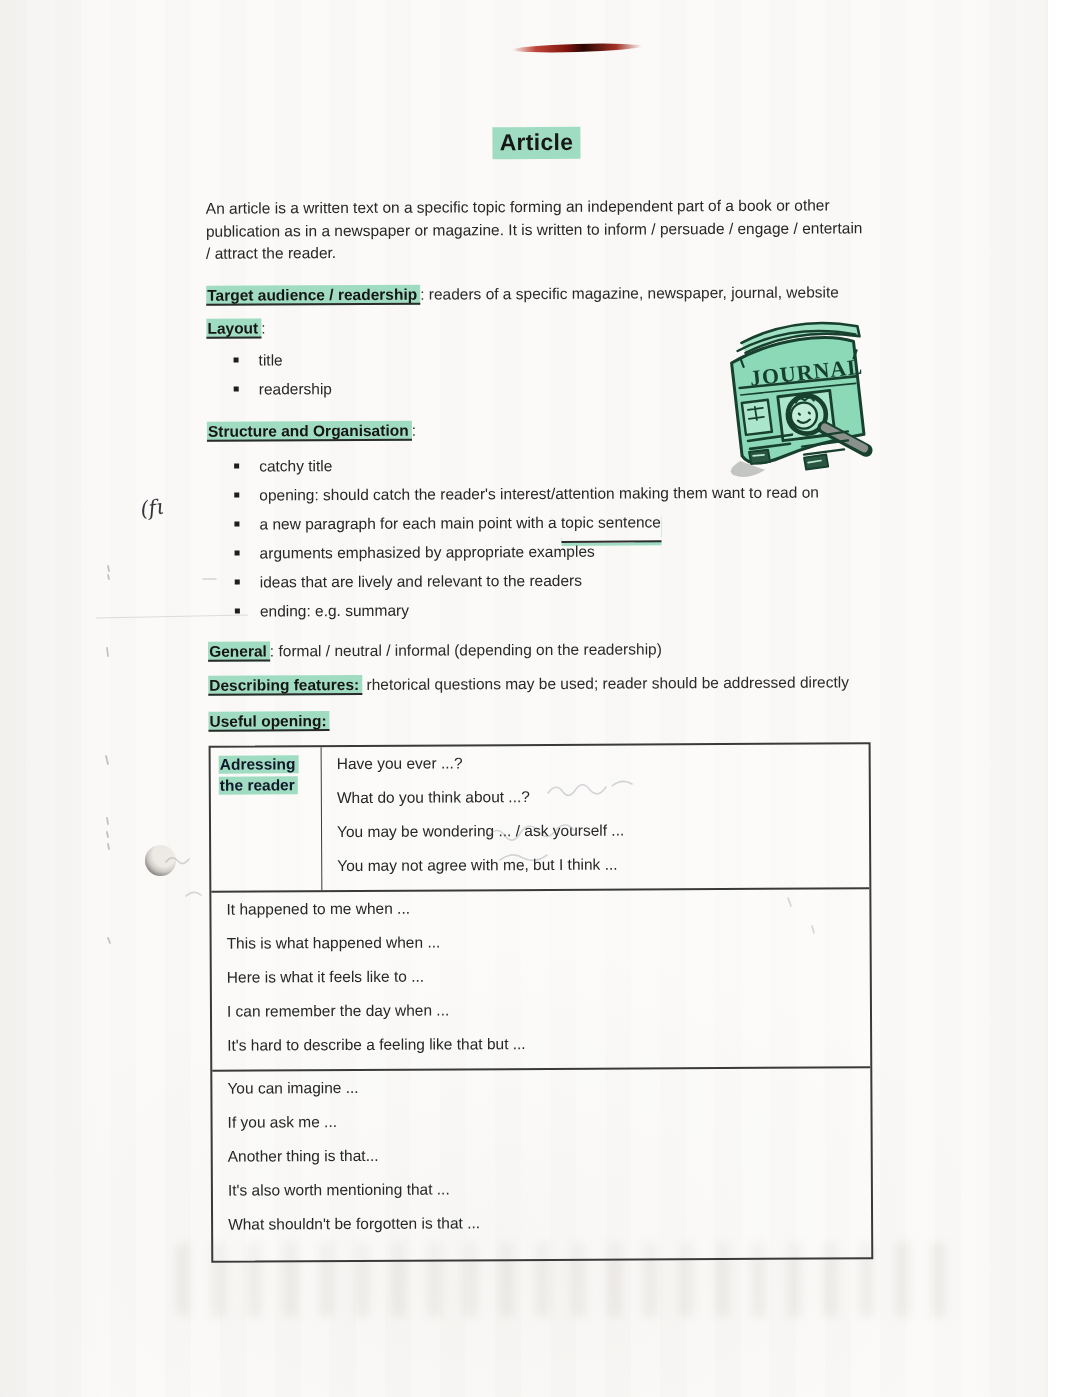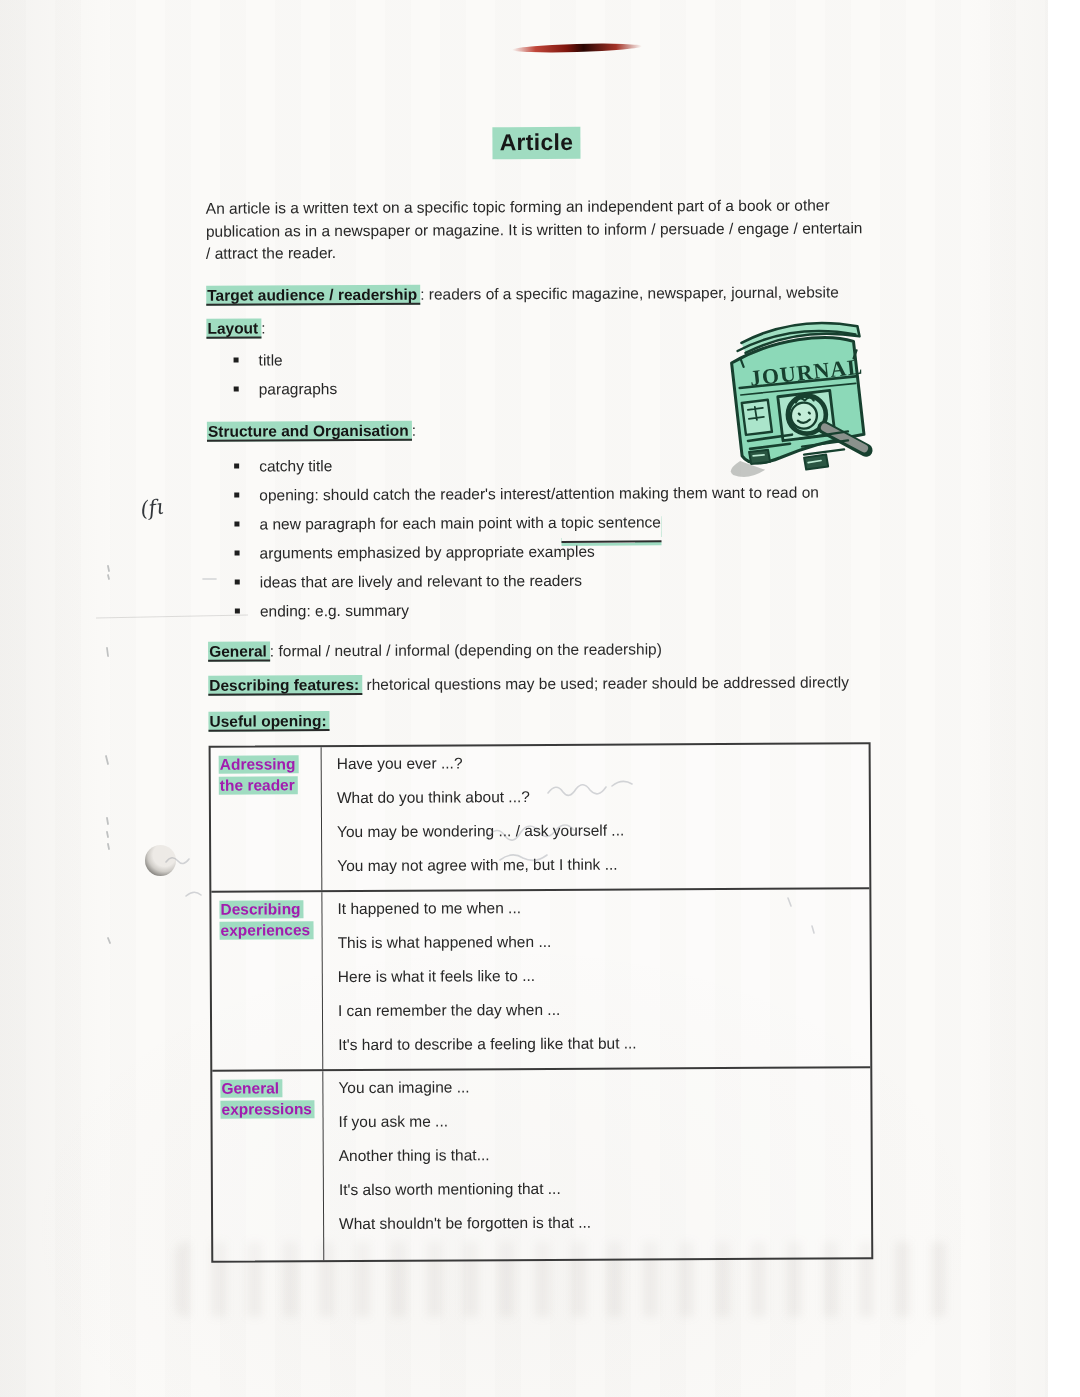--- a/index.html
+++ b/index.html
@@ -54,21 +54,21 @@
   .structure-bullets{top:455px;}
   .b-row{display:flex;align-items:flex-start;margin-bottom:9px;line-height:20px;}
   .sq{width:5px;height:5px;background:#1e1e1e;margin:7px 20px 0 0;flex:none;}
   .b-text{color:#272727;}
   .topic-ul{border-bottom:2px solid #2d2d2d;box-shadow:0 3px 0 #9fdcc2;padding-bottom:10px;}
 
   .phrase-table{position:absolute;left:206px;top:744px;width:658px;border:2px solid #3a3a3a;background:rgba(255,255,255,0.25);}
   .t-row{display:flex;}
   .t-row + .t-row{border-top:2px solid #3a3a3a;}
   .t-head{width:96px;padding:6px 6px 5px 8px;border-right:1.5px solid #3c3c3c;
-    font-weight:bold;font-size:15.5px;line-height:21px;color:#a21caf;}
+    font-weight:bold;font-size:15.5px;line-height:21px;color:#0f172a;}
   .t-head .hl{padding:0 3px 1px 1px;-webkit-box-decoration-break:clone;box-decoration-break:clone;}
   .phrases{flex:1;padding:6px 8px 1px 15px;font-size:15.5px;}
   .phrases p{margin:0 0 13px;line-height:21px;color:#272727;}
   .t-row:last-child .phrases{padding-bottom:13px;}
 
   .journal-art{position:absolute;left:703px;top:316px;width:188px;height:170px;}
 
   .margin-note{
     position:absolute;left:139px;top:494px;
     font-family:"DejaVu Serif",serif;font-style:italic;font-size:21px;color:#33373b;
@@ -105,21 +105,21 @@
       <span class="hl-head">Layout</span><span class="rest">:</span>
     </div>
 
     <div class="bullets layout-bullets">
       <div class="b-row">
         <span class="sq"></span>
         <span class="b-text">title</span>
       </div>
       <div class="b-row">
         <span class="sq"></span>
-        <span class="b-text">paragraphs</span>
+        <span class="b-text">readership</span>
       </div>
     </div>
 
     <div class="line structure-head">
       <span class="hl-head">Structure and Organisation</span><span class="rest">:</span>
     </div>
 
     <div class="bullets structure-bullets">
       <div class="b-row">
         <span class="sq"></span>
@@ -165,35 +165,29 @@
           <span class="hl">Adressing the reader</span>
         </div>
         <div class="phrases">
           <p>Have you ever ...?</p>
           <p>What do you think about ...?</p>
           <p>You may be wondering ... / ask yourself ...</p>
           <p>You may not agree with me, but I think ...</p>
         </div>
       </div>
       <div class="t-row">
-        <div class="t-head">
-          <span class="hl">Describing experiences</span>
-        </div>
         <div class="phrases">
           <p>It happened to me when ...</p>
           <p>This is what happened when ...</p>
           <p>Here is what it feels like to ...</p>
           <p>I can remember the day when ...</p>
           <p>It's hard to describe a feeling like that but ...</p>
         </div>
       </div>
       <div class="t-row">
-        <div class="t-head">
-          <span class="hl">General expressions</span>
-        </div>
         <div class="phrases">
           <p>You can imagine ...</p>
           <p>If you ask me ...</p>
           <p>Another thing is that...</p>
           <p>It's also worth mentioning that ...</p>
           <p>What shouldn't be forgotten is that ...</p>
         </div>
       </div>
     </div>
 

